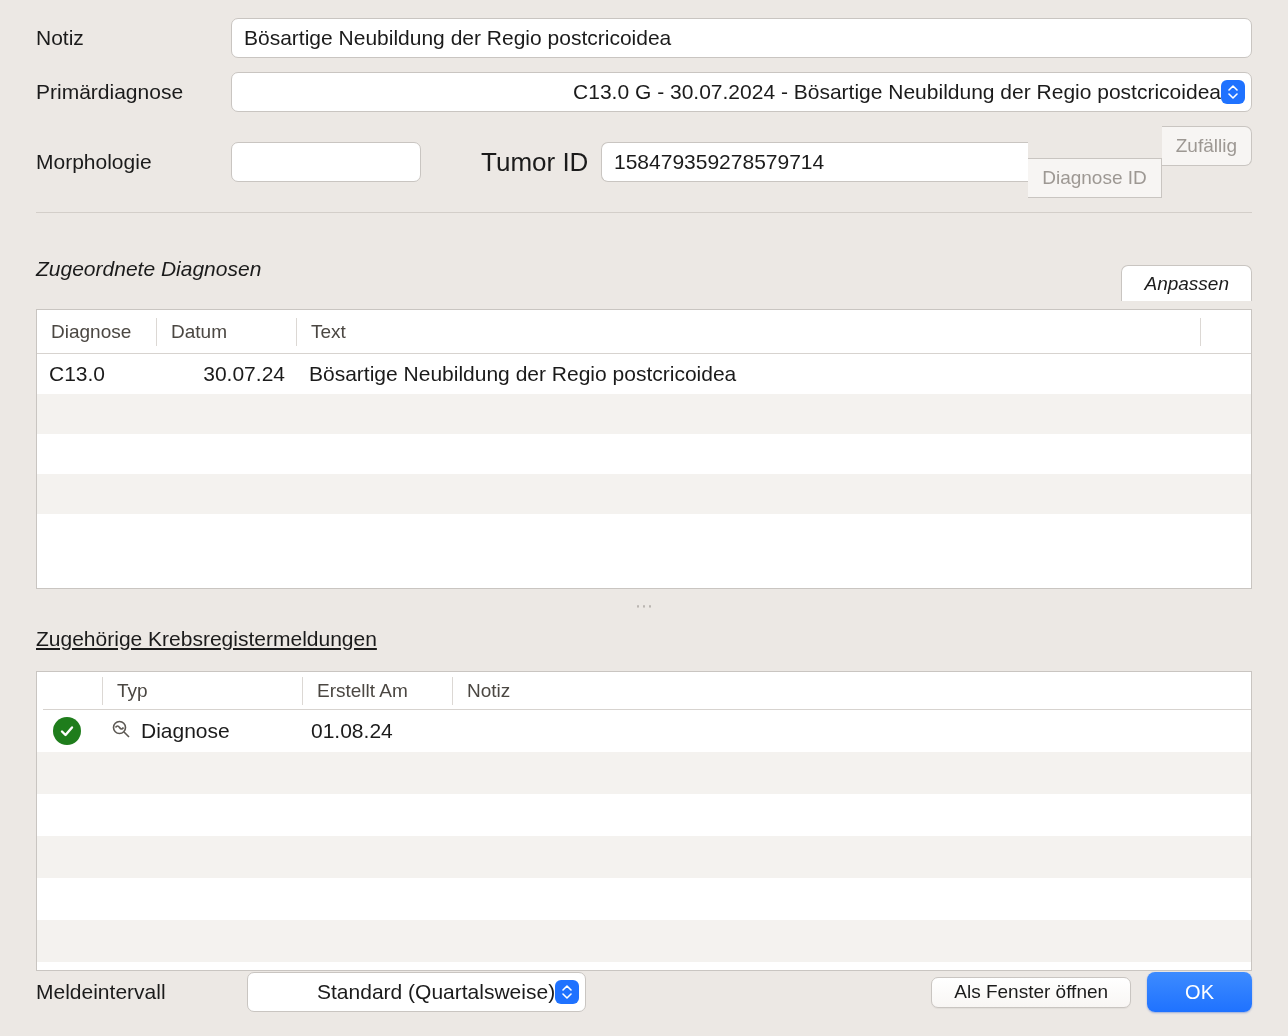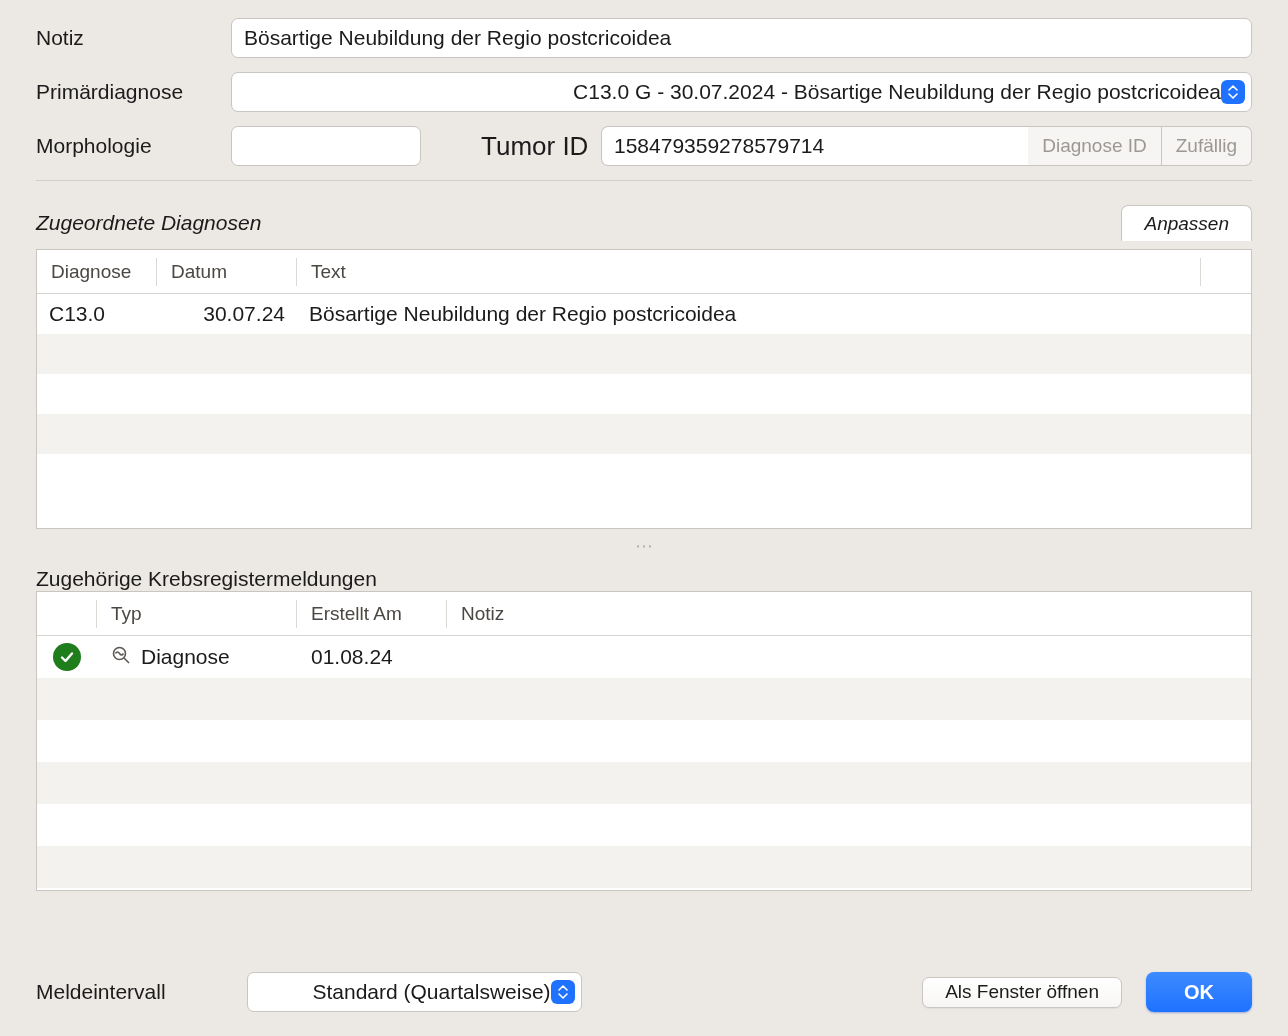--- a/index.html
+++ b/index.html
@@ -59,21 +59,21 @@
     border: 1px solid #c9c5c1;
     background: #f7f5f3;
     color: #9d9893;
     font-size: 19px;
     padding: 0 14px;
     display:flex; align-items:center; justify-content:center;
     cursor: default;
   }
   .btn-flat:first-child { border-top-left-radius: 0; border-bottom-left-radius:0; border-left:none;}
   .btn-flat + .btn-flat { border-left:none; border-top-right-radius:7px; border-bottom-right-radius:7px;text-align:right;}
-  .diag-id-btn { border-radius:0; }
+  .diag-id-btn { border-radius:0;margin-top:32px; }
   hr.sep {
     border: none;
     border-top: 1px solid #d3cec9;
     margin: 6px 0 24px 0;
   }
 
   .section-header {
     display:flex; align-items:center; justify-content:space-between;
     margin-bottom: 8px;
     font-style: italic;
@@ -81,20 +81,21 @@
   .section-title { font-size: 21px; }
   .btn {
     height: 36px;
     border: 1px solid #c9c5c1;
     border-radius: 7px;
     background: #ffffff;
     font-size: 19px;
     padding: 0 22px;
     display:flex; align-items:center; justify-content:center;
     cursor: pointer;
+    margin-top: 28px;
   }
   .anpassen-btn { border-radius: 7px 7px 0 0; border-bottom:none; }
 
   .table-frame {
     border: 1px solid #c9c5c1;
     border-radius: 0;
     background: #ffffff;
     height: 280px;
   }
   .table-head {
@@ -140,24 +141,25 @@
 
   .table-frame2 {
     border: 1px solid #c9c5c1;
     background:#ffffff;
     height: 300px;
     margin-bottom: 18px;
   }
   .table-head2 {
     display:flex;
     border-bottom: 1px solid #d7d3cf;
-    height: 44px;
+    height: 38px;
     align-items:center;
     font-size: 19px;
     color: #4b4742;
+    margin-left: 6px;
   }
   .th2 { padding:0 14px; border-right:1px solid #dcd8d4; height:28px; display:flex; align-items:center;}
   .th2:last-child{border-right:none;}
   .th2-status{ width:60px; }
   .th2-typ{ width:200px; }
   .th2-erst{ width:150px; }
   .th2-notiz{ flex:1; }
   .tr2 { display:flex; align-items:center; height:42px; font-size:21px;}
   .tr2:nth-child(odd){background:#ffffff;}
   .tr2:nth-child(even){background:#f4f2ef;}
@@ -184,26 +186,25 @@
     box-shadow: 0 1px 1px rgba(0,0,0,.05);
     cursor:pointer;
   }
   .btn-primary {
     height: 40px;
     border: none;
     border-radius: 8px;
     background: linear-gradient(#3d8bff,#1f72ff);
     color:#ffffff;
     font-size: 20px;
-    font-weight: 700;
+    font-weight: 400;
     padding: 0 38px;
     display:flex; align-items:center;
     box-shadow: 0 1px 2px rgba(30,80,200,.4);
     cursor:pointer;
-    margin-left:8px;
   }
 
   .check-badge {
     width:28px;height:28px;border-radius:50%;
     background:#1f7d1c;
     display:flex;align-items:center;justify-content:center;
   }
   .check-badge svg{display:block;}
   .diag-icon{ color:#5c5853; }
 </style>
@@ -262,21 +263,21 @@
     </div>
     <div class="tr"></div>
     <div class="tr"></div>
     <div class="tr"></div>
     <div class="tr"></div>
   </div>
 </div>
 
 <div class="split-handle">⋯</div>
 
-<div class="section-title" style="margin-bottom:0;">Zugehörige Krebsregistermeldungen</div>
+<div class="section-title" style="margin-bottom:20px;text-decoration:underline;">Zugehörige Krebsregistermeldungen</div>
 <div class="table-frame2">
   <div class="table-head2">
     <div class="th2 th2-status"></div>
     <div class="th2 th2-typ">Typ</div>
     <div class="th2 th2-erst">Erstellt Am</div>
     <div class="th2 th2-notiz">Notiz</div>
   </div>
   <div>
     <div class="tr2">
       <div class="td2-status">

